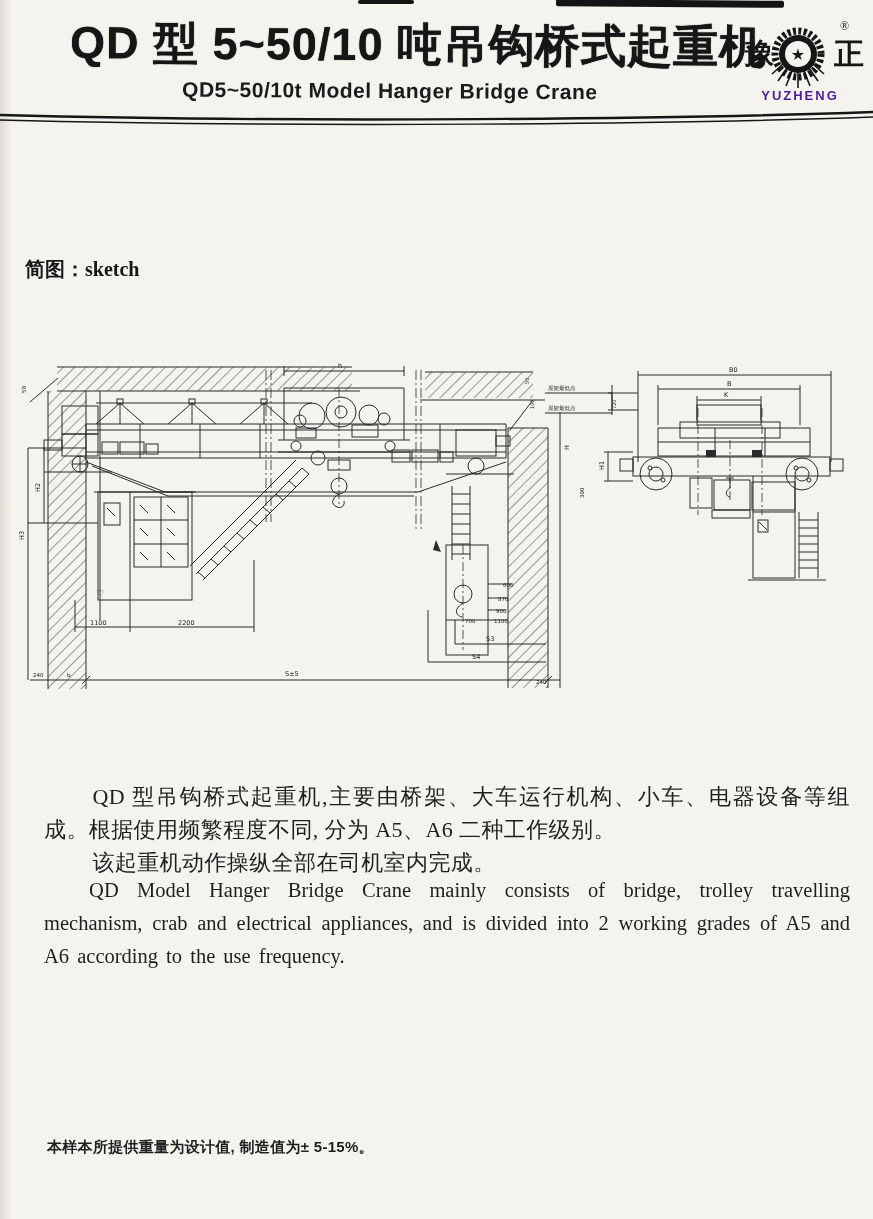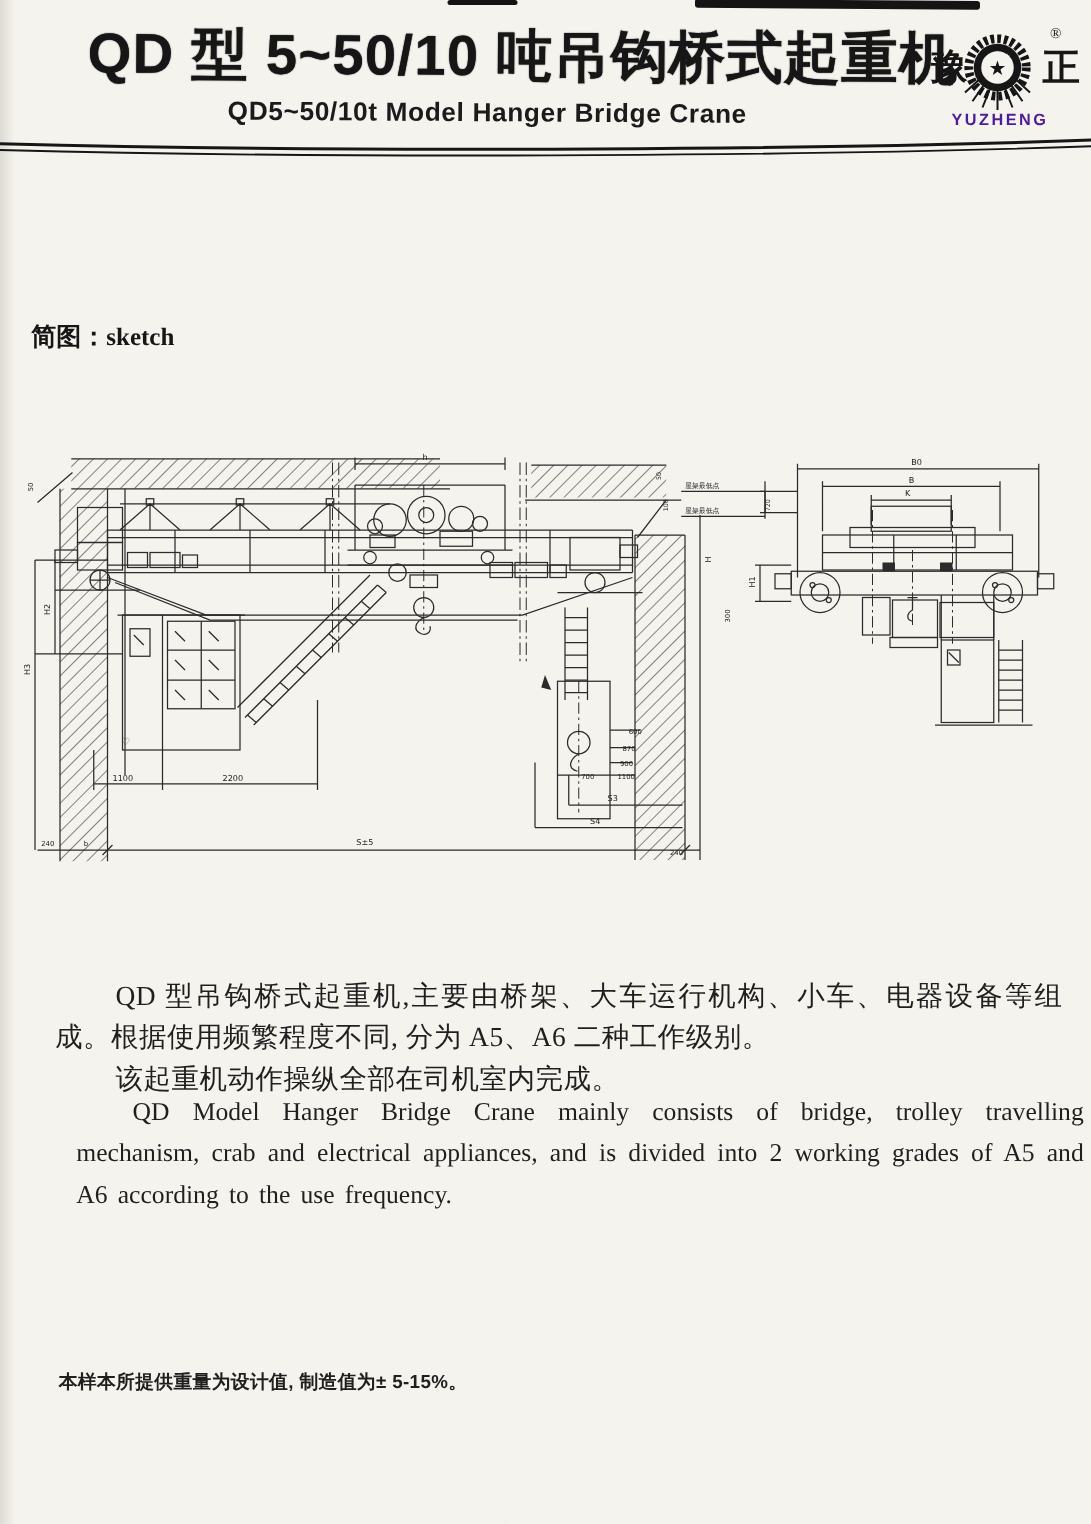--- a/index.html
+++ b/index.html
@@ -29,23 +29,23 @@
 
   .sketch-label{position:absolute;left:25px;top:256px;
       font-family:Liberation Serif, serif;font-weight:700;font-size:20px;color:#161616;}
 
   .drawing{position:absolute;left:0;top:350px;}
   .drawing text{font-family:"DejaVu Sans",sans-serif;fill:#222;}
 
   .para{position:absolute;left:44px;width:806px;text-align:justify;}
   .para p{margin:0;text-indent:2.2em;}
   .para-zh{top:756px;font-size:22px;line-height:33px;letter-spacing:.4px;font-weight:500;margin-top:24px;}
-  .para-en{top:874px;font-size:20.5px;line-height:33px;word-spacing:3px;margin-left:17px;}
-
-  .footer-note-zh{position:absolute;left:47px;top:1096px;font-size:15px;font-weight:700;
+  .para-en{top:874px;font-size:20.5px;line-height:33px;word-spacing:3px;}
+
+  .footer-note-zh{position:absolute;left:47px;top:1138px;font-size:15px;font-weight:700;
       font-family:"Liberation Sans",sans-serif;letter-spacing:.3px;}
   .footer-note-en{position:absolute;left:45px;top:1164px;font-size:14.5px;}
 </style>
 </head>
 <body>
 
 <div class="sheet">
   <div class="edge-shade"></div>
   <div class="scan-sliver sliver-a"></div>
   <div class="scan-sliver sliver-b"></div>

